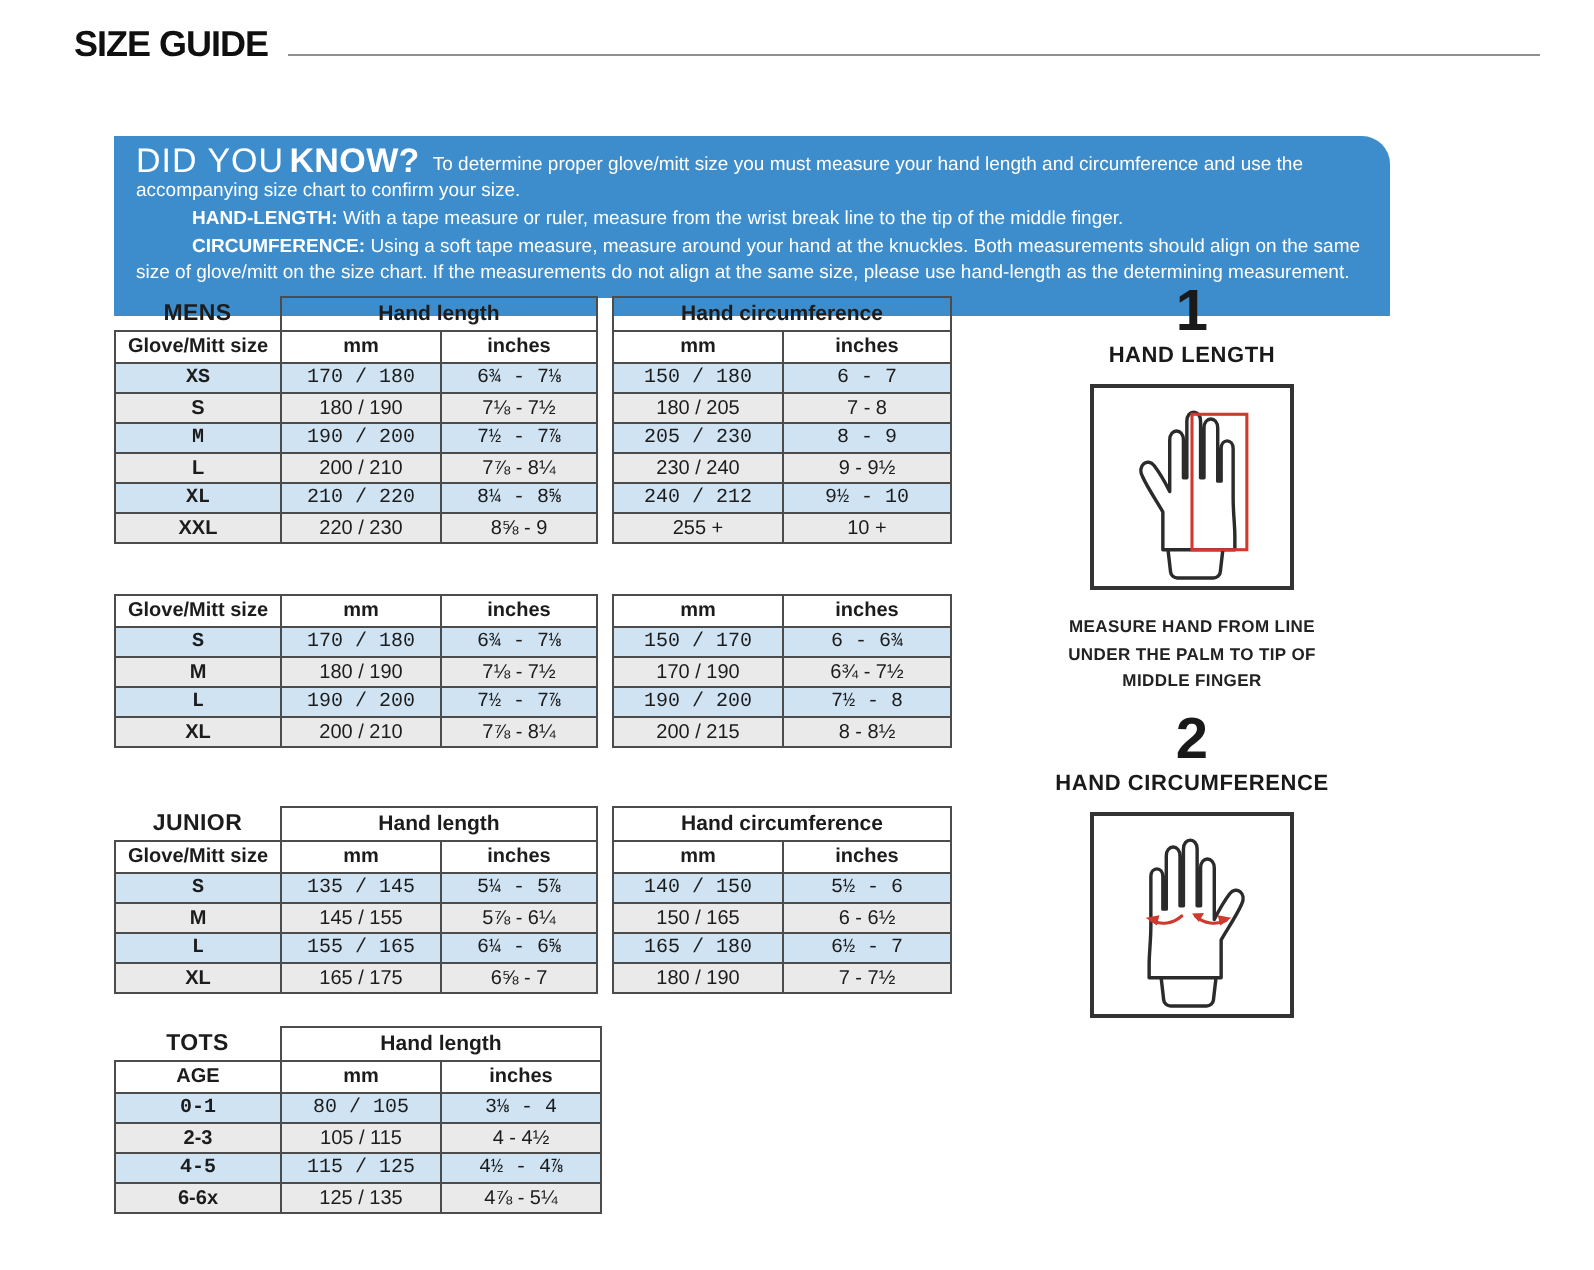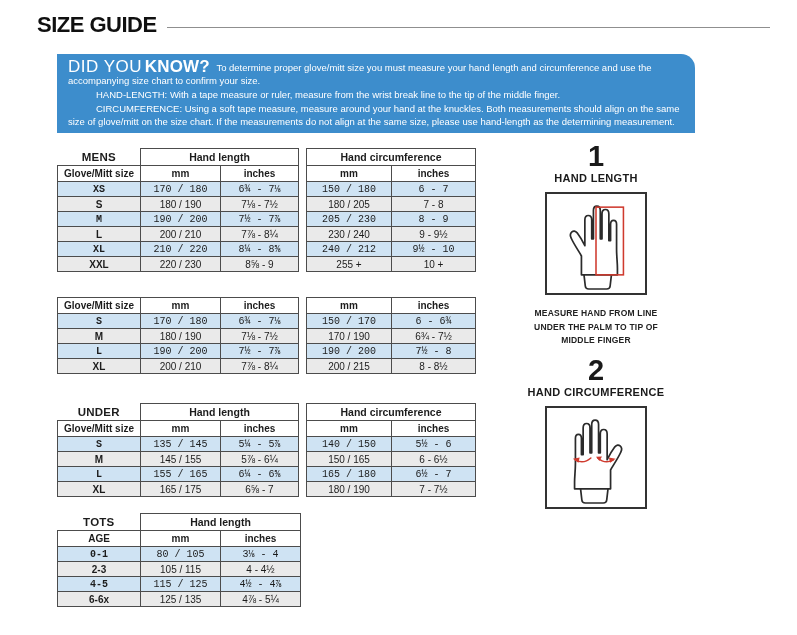--- a/index.html
+++ b/index.html
@@ -7,35 +7,35 @@
   #page {
     position: relative;
     width: 797px; height: 635px;
     background: #fff;
     font-family: "Liberation Sans", sans-serif;
     overflow: hidden;
   }
 
   
   .header { position:absolute; left:37px; top:12px; width:733px; display:flex; align-items:flex-start; }
-  .header h1 { margin:0; font-size:22px; font-weight:bold; letter-spacing:-0.5px; color:#101010; white-space:nowrap;text-align:center; }
+  .header h1 { margin:0; font-size:18px; font-weight:bold; letter-spacing:-0.5px; color:#101010; white-space:nowrap;text-align:center; }
   .header .rule { flex:1; height:1px; background:#8f8f8f; margin:15px 0 0 10px; }
 
   
   .info-box {
-    position:absolute; left:57px; top:54px; width:638px; height:79px;
+    position:absolute; left:57px; top:68px; width:638px; height:90px;
     background:#3d8dcc; color:#fff;
     border-radius:0 14px 0 0;
     padding:6px 12px 6px 11px;
     line-height:13px; font-size:9.5px;
   }
   .info-box p { margin:0 0 1px 0; }
   .kh-light { font-size:17px; font-weight:normal; letter-spacing:0.5px; vertical-align:-1px; }
   .kh-bold  { font-size:17px; font-weight:bold; letter-spacing:0.2px; vertical-align:-1px; margin-right:4px; }
-  .info-box b { font-weight:normal;padding-left:28px; }
+  .info-box b { font-weight:bold;padding-left:28px; }
 
   
   .table-host { position:absolute; left:57px; }
   #t0 { top:148px; } #t1 { top:297px; } #t2 { top:403px; } #t3 { top:513px; }
   table.szt { border-collapse:collapse; font-size:10px; color:#1c1c1c; table-layout:fixed; }
   table.szt td { border:1px solid #4c4c4c; text-align:center; padding:0 2px; height:15px; overflow:hidden; white-space:nowrap; }
   table.szt tr.hdr1 td { height:17px; }
   table.szt tr.hdr2 td { height:16px; font-weight:bold; }
   .group-cell { border:none !important; font-weight:bold; font-size:11.5px; letter-spacing:0.2px; }
   .span-head  { font-weight:bold; font-size:10.5px; }
@@ -219,21 +219,21 @@
         <colgroup>
           <col style="width: 83px;">
           <col style="width: 80px;">
           <col style="width: 78px;">
           <col style="width: 8px;">
           <col style="width: 85px;">
           <col style="width: 84px;">
         </colgroup>
         <tbody>
           <tr class="hdr1">
-            <td class="group-cell">UNDER</td>
+            <td class="group-cell">JUNIOR</td>
             <td class="span-head" colspan="2">Hand length</td>
             <td class="gap"></td>
             <td class="span-head" colspan="2">Hand circumference</td>
           </tr>
           <tr class="hdr2">
             <td>Glove/Mitt size</td>
             <td>mm</td>
             <td>inches</td>
             <td class="gap"></td>
             <td>mm</td>

